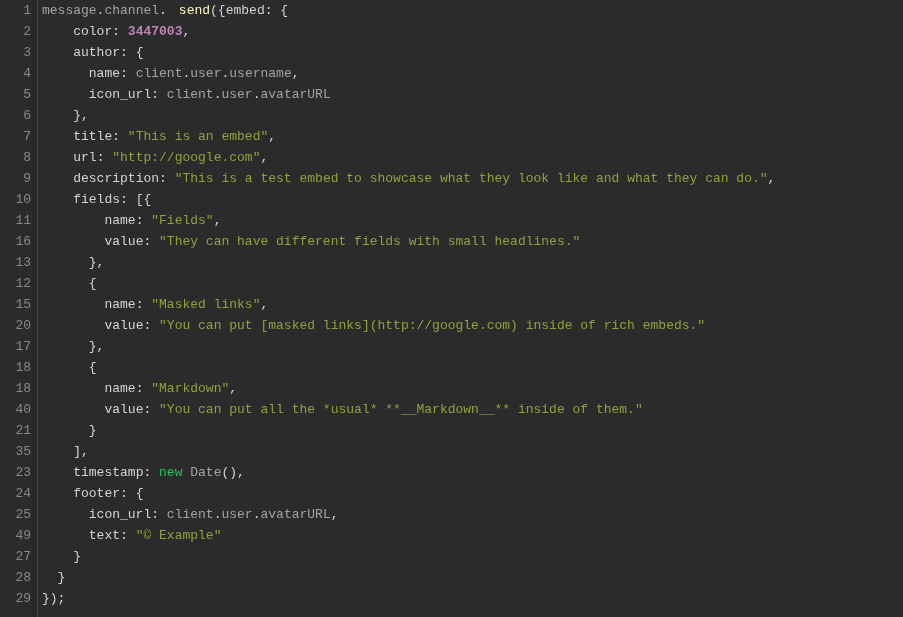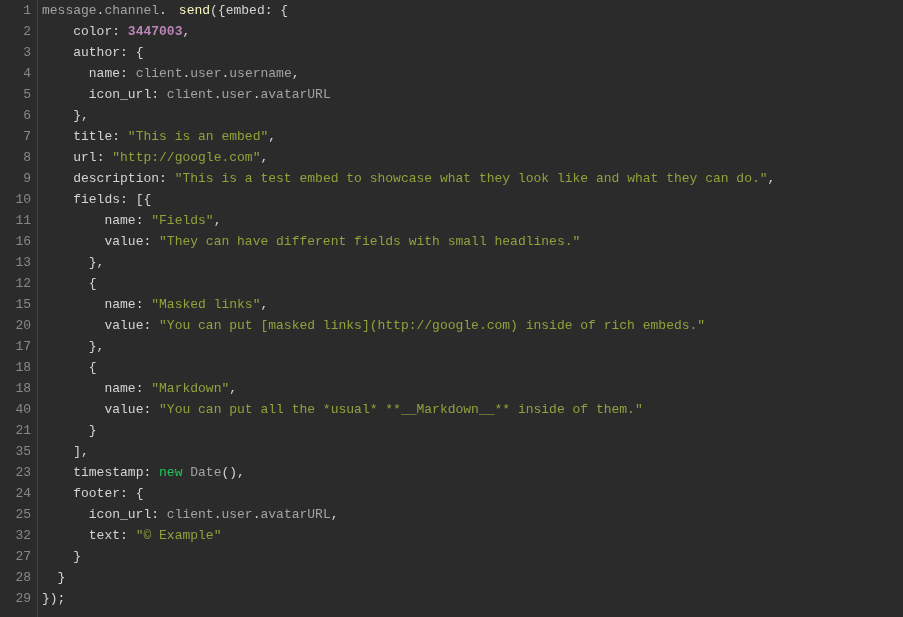--- a/index.html
+++ b/index.html
@@ -75,19 +75,19 @@
       <div class="gutter-line">20</div>
       <div class="gutter-line">17</div>
       <div class="gutter-line">18</div>
       <div class="gutter-line">18</div>
       <div class="gutter-line">40</div>
       <div class="gutter-line">21</div>
       <div class="gutter-line">35</div>
       <div class="gutter-line">23</div>
       <div class="gutter-line">24</div>
       <div class="gutter-line">25</div>
-      <div class="gutter-line">32</div>
+      <div class="gutter-line">49</div>
       <div class="gutter-line">27</div>
       <div class="gutter-line">28</div>
       <div class="gutter-line">29</div>
     </div>
   <div class="code-area" id="code"><div class="code-line"><span class="tok-default">message</span><span class="tok-punc">.</span><span class="tok-default">channel</span><span class="tok-punc">.</span><span class="tok-method">send</span><span class="tok-punc">({</span><span class="tok-key">embed</span><span class="tok-punc">: {</span></div><div class="code-line"><span class="indent">    </span><span class="tok-key">color</span><span class="tok-punc">: </span><span class="tok-number">3447003</span><span class="tok-punc">,</span></div><div class="code-line"><span class="indent">    </span><span class="tok-key">author</span><span class="tok-punc">: {</span></div><div class="code-line"><span class="indent">      </span><span class="tok-key">name</span><span class="tok-punc">: </span><span class="tok-default">client</span><span class="tok-punc">.</span><span class="tok-default">user</span><span class="tok-punc">.</span><span class="tok-default">username</span><span class="tok-punc">,</span></div><div class="code-line"><span class="indent">      </span><span class="tok-key">icon_url</span><span class="tok-punc">: </span><span class="tok-default">client</span><span class="tok-punc">.</span><span class="tok-default">user</span><span class="tok-punc">.</span><span class="tok-default">avatarURL</span></div><div class="code-line"><span class="indent">    </span><span class="tok-punc">},</span></div><div class="code-line"><span class="indent">    </span><span class="tok-key">title</span><span class="tok-punc">: </span><span class="tok-string">"This is an embed"</span><span class="tok-punc">,</span></div><div class="code-line"><span class="indent">    </span><span class="tok-key">url</span><span class="tok-punc">: </span><span class="tok-string">"http://google.com"</span><span class="tok-punc">,</span></div><div class="code-line"><span class="indent">    </span><span class="tok-key">description</span><span class="tok-punc">: </span><span class="tok-string">"This is a test embed to showcase what they look like and what they can do."</span><span class="tok-punc">,</span></div><div class="code-line"><span class="indent">    </span><span class="tok-key">fields</span><span class="tok-punc">: [{</span></div><div class="code-line"><span class="indent">        </span><span class="tok-key">name</span><span class="tok-punc">: </span><span class="tok-string">"Fields"</span><span class="tok-punc">,</span></div><div class="code-line"><span class="indent">        </span><span class="tok-key">value</span><span class="tok-punc">: </span><span class="tok-string">"They can have different fields with small headlines."</span></div><div class="code-line"><span class="indent">      </span><span class="tok-punc">},</span></div><div class="code-line"><span class="indent">      </span><span class="tok-punc">{</span></div><div class="code-line"><span class="indent">        </span><span class="tok-key">name</span><span class="tok-punc">: </span><span class="tok-string">"Masked links"</span><span class="tok-punc">,</span></div><div class="code-line"><span class="indent">        </span><span class="tok-key">value</span><span class="tok-punc">: </span><span class="tok-string">"You can put [masked links](http://google.com) inside of rich embeds."</span></div><div class="code-line"><span class="indent">      </span><span class="tok-punc">},</span></div><div class="code-line"><span class="indent">      </span><span class="tok-punc">{</span></div><div class="code-line"><span class="indent">        </span><span class="tok-key">name</span><span class="tok-punc">: </span><span class="tok-string">"Markdown"</span><span class="tok-punc">,</span></div><div class="code-line"><span class="indent">        </span><span class="tok-key">value</span><span class="tok-punc">: </span><span class="tok-string">"You can put all the *usual* **__Markdown__** inside of them."</span></div><div class="code-line"><span class="indent">      </span><span class="tok-punc">}</span></div><div class="code-line"><span class="indent">    </span><span class="tok-punc">],</span></div><div class="code-line"><span class="indent">    </span><span class="tok-key">timestamp</span><span class="tok-punc">: </span><span class="tok-keyword">new</span><span class="tok-punc"> </span><span class="tok-default">Date</span><span class="tok-punc">(),</span></div><div class="code-line"><span class="indent">    </span><span class="tok-key">footer</span><span class="tok-punc">: {</span></div><div class="code-line"><span class="indent">      </span><span class="tok-key">icon_url</span><span class="tok-punc">: </span><span class="tok-default">client</span><span class="tok-punc">.</span><span class="tok-default">user</span><span class="tok-punc">.</span><span class="tok-default">avatarURL</span><span class="tok-punc">,</span></div><div class="code-line"><span class="indent">      </span><span class="tok-key">text</span><span class="tok-punc">: </span><span class="tok-string">"© Example"</span></div><div class="code-line"><span class="indent">    </span><span class="tok-punc">}</span></div><div class="code-line"><span class="indent">  </span><span class="tok-punc">}</span></div><div class="code-line"><span class="tok-punc">});</span></div></div>
 </div>
 
 </body></html>

